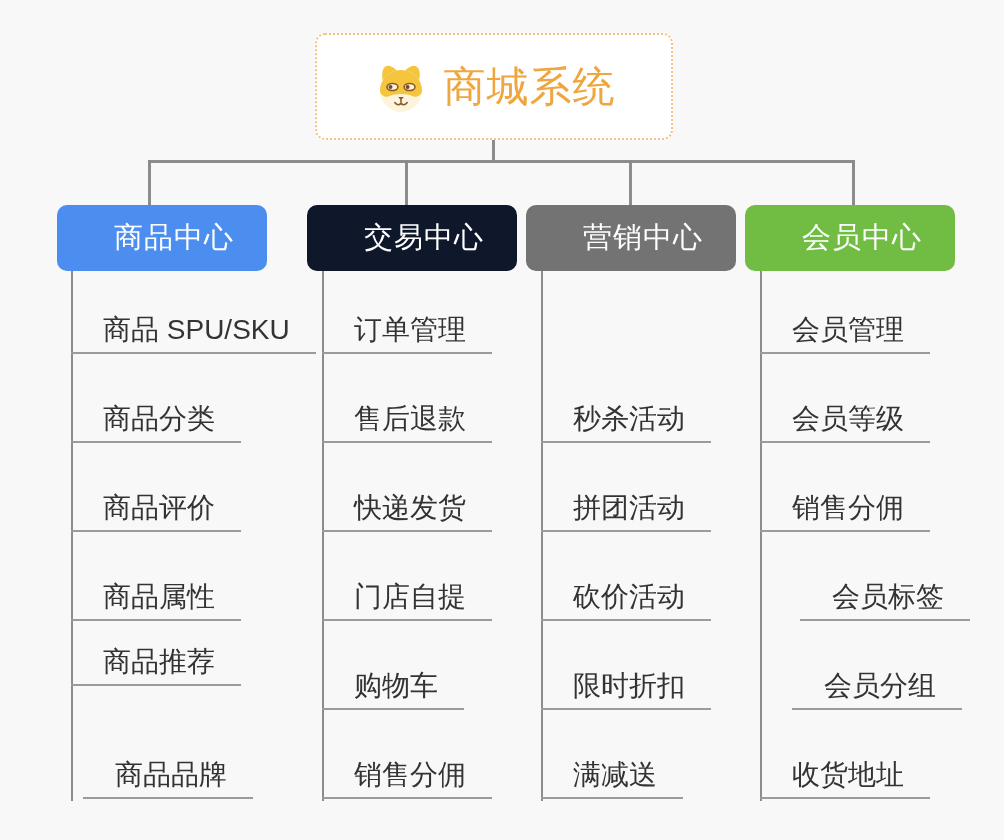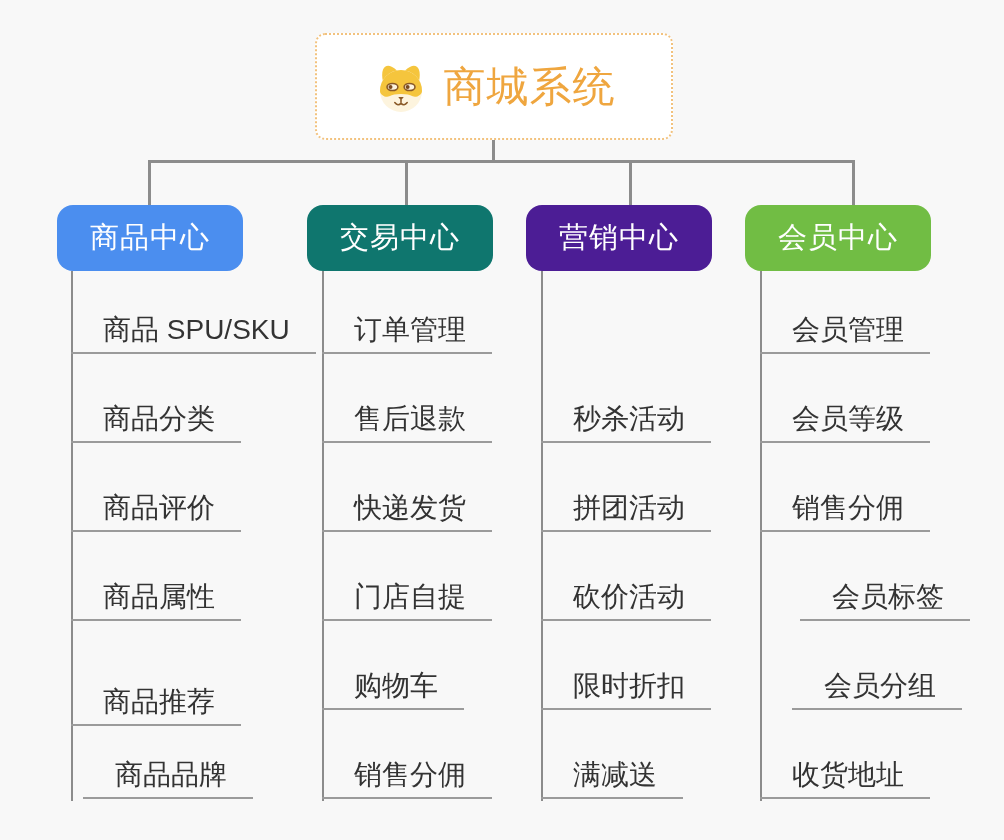--- a/index.html
+++ b/index.html
@@ -25,21 +25,21 @@
     position: absolute; left: 315px; top: 33px; width: 358px; height: 107px;
     background: #FFFFFF; border: 2px dotted #F2C27E; border-radius: 10px;
     box-sizing: border-box;
     display: flex; align-items: center; justify-content: center; gap: 15px;
   }
   .root-title { font-size: 42px; color: #EFA63F; letter-spacing: 1px; white-space: nowrap; }
 
   
   .branch-header {
     position: absolute; top: 205px; width: 186px; height: 66px;
-    border-radius: 16px; display: flex; align-items: center; justify-content: center;
+    border-radius: 10px; display: flex; align-items: center; justify-content: center; padding-left: 24px;
   }
   .branch-label { color: #FFFFFF; font-size: 29px; letter-spacing: 1px; white-space: nowrap; }
 
   
   .sub-item {
     position: absolute;
     font-size: 28px; color: #333333; line-height: 28px;
     padding: 0 26px 8px 32px;
     border-bottom: 2px solid #9B9B9B;
     white-space: nowrap;
@@ -76,35 +76,35 @@
   </div>
 
   <div class="branch-header" style="left: 57px; background-color: rgb(75, 142, 239);">
     <span class="branch-label">商品中心</span>
   </div>
   <div class="branch-vline" style="left:71px"></div>
   <div class="sub-item" style="left:71px; top:316px">商品 SPU/SKU</div>
   <div class="sub-item" style="left:71px; top:405px">商品分类</div>
   <div class="sub-item" style="left:71px; top:494px">商品评价</div>
   <div class="sub-item" style="left:71px; top:583px">商品属性</div>
-  <div class="sub-item" style="left:71px; top:688px">商品推荐</div>
+  <div class="sub-item" style="left:71px; top:648px">商品推荐</div>
   <div class="sub-item" style="left:83px; top:761px">商品品牌</div>
 
-  <div class="branch-header" style="left: 307px; background-color: #0f766e;">
+  <div class="branch-header" style="left: 307px; background-color: #0f172a;">
     <span class="branch-label">交易中心</span>
   </div>
   <div class="branch-vline" style="left:322px"></div>
   <div class="sub-item" style="left:322px; top:316px">订单管理</div>
   <div class="sub-item" style="left:322px; top:405px">售后退款</div>
   <div class="sub-item" style="left:322px; top:583px">门店自提</div>
   <div class="sub-item" style="left:322px; top:494px">快递发货</div>
   <div class="sub-item" style="left:322px; top:672px">购物车</div>
   <div class="sub-item" style="left:322px; top:761px">销售分佣</div>
 
-  <div class="branch-header" style="left: 526px; background-color: #4c1d95;">
+  <div class="branch-header" style="left: 526px; background-color: #737373;">
     <span class="branch-label">营销中心</span>
   </div>
   <div class="branch-vline" style="left:541px"></div>
   <div class="sub-item" style="left:541px; top:405px">秒杀活动</div>
   <div class="sub-item" style="left:541px; top:494px">拼团活动</div>
   <div class="sub-item" style="left:541px; top:583px">砍价活动</div>
   <div class="sub-item" style="left:541px; top:672px">限时折扣</div>
   <div class="sub-item" style="left:541px; top:761px">满减送</div>
 
   <div class="branch-header" style="left: 745px; background-color: rgb(113, 189, 68);">

